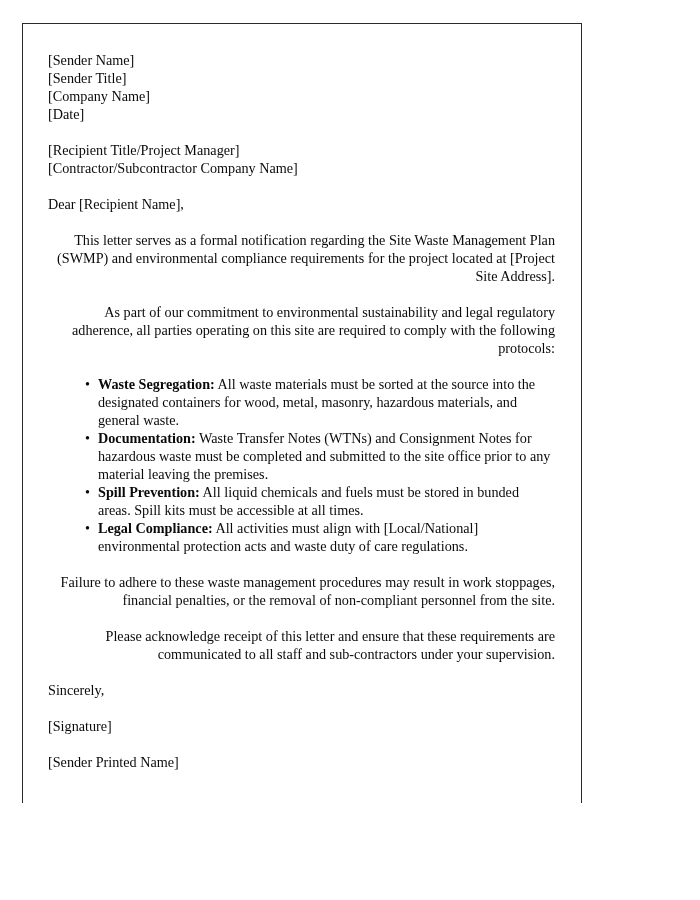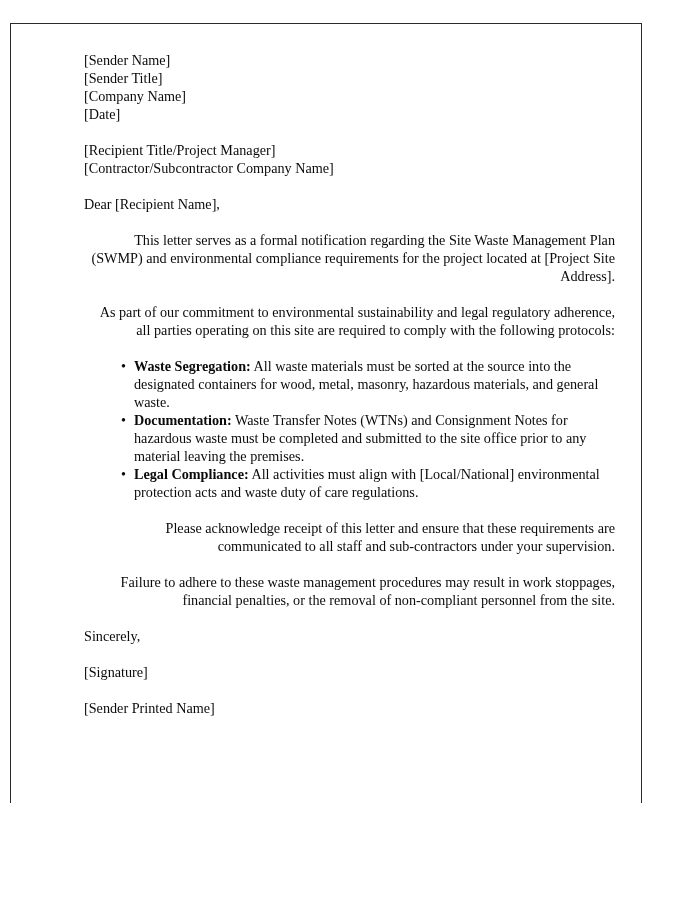--- a/index.html
+++ b/index.html
@@ -10,31 +10,30 @@
   body {
     width: 700px;
     height: 900px;
     font-family: "Liberation Serif", "DejaVu Serif", serif;
     color: #000000;
     overflow: hidden;
   }
 
   .page {
     position: absolute;
-    left: 10px;
+    left: 22px;
     top: 23px;
-    width: 632px;
+    width: 560px;
     height: 780px;
     box-sizing: border-box;
     border-left: 1.5px solid #2b2b2b;
     border-top: 1.5px solid #2b2b2b;
     border-right: 1.5px solid #2b2b2b;
     border-bottom: none;
     background: #ffffff;
-    padding-left: 48px;
   }
 
   .letter {
     padding: 27px 26px 0 25px;
     font-size: 14.2px;
     line-height: 18px;
     color: #0a0a0a;
   }
 
   .addr-block {
@@ -114,26 +113,29 @@
     <div class="para">As part of our commitment to environmental sustainability and legal regulatory adherence, all parties operating on this site are required to comply with the following protocols:</div>
 
     <ul class="protocols">
       <li>
         <span class="b-label">Waste Segregation:</span><span> All waste materials must be sorted at the source into the designated containers for wood, metal, masonry, hazardous materials, and general waste.</span>
       </li>
       <li>
         <span class="b-label">Documentation:</span><span> Waste Transfer Notes (WTNs) and Consignment Notes for hazardous waste must be completed and submitted to the site office prior to any material leaving the premises.</span>
       </li>
       <li>
+        <span class="b-label">Spill Prevention:</span><span> All liquid chemicals and fuels must be stored in bunded areas. Spill kits must be accessible at all times.</span>
+      </li>
+      <li>
         <span class="b-label">Legal Compliance:</span><span> All activities must align with [Local/National] environmental protection acts and waste duty of care regulations.</span>
       </li>
     </ul>
 
+    <div class="para">Failure to adhere to these waste management procedures may result in work stoppages, financial penalties, or the removal of non-compliant personnel from the site.</div>
+
     <div class="para">Please acknowledge receipt of this letter and ensure that these requirements are communicated to all staff and sub-contractors under your supervision.</div>
-
-    <div class="para">Failure to adhere to these waste management procedures may result in work stoppages, financial penalties, or the removal of non-compliant personnel from the site.</div>
 
     <div class="sig-line">Sincerely,</div>
     <div class="sig-line">[Signature]</div>
     <div class="sig-line last">[Sender Printed Name]</div>
 
   </div>
 </div>
 
 </body></html>

